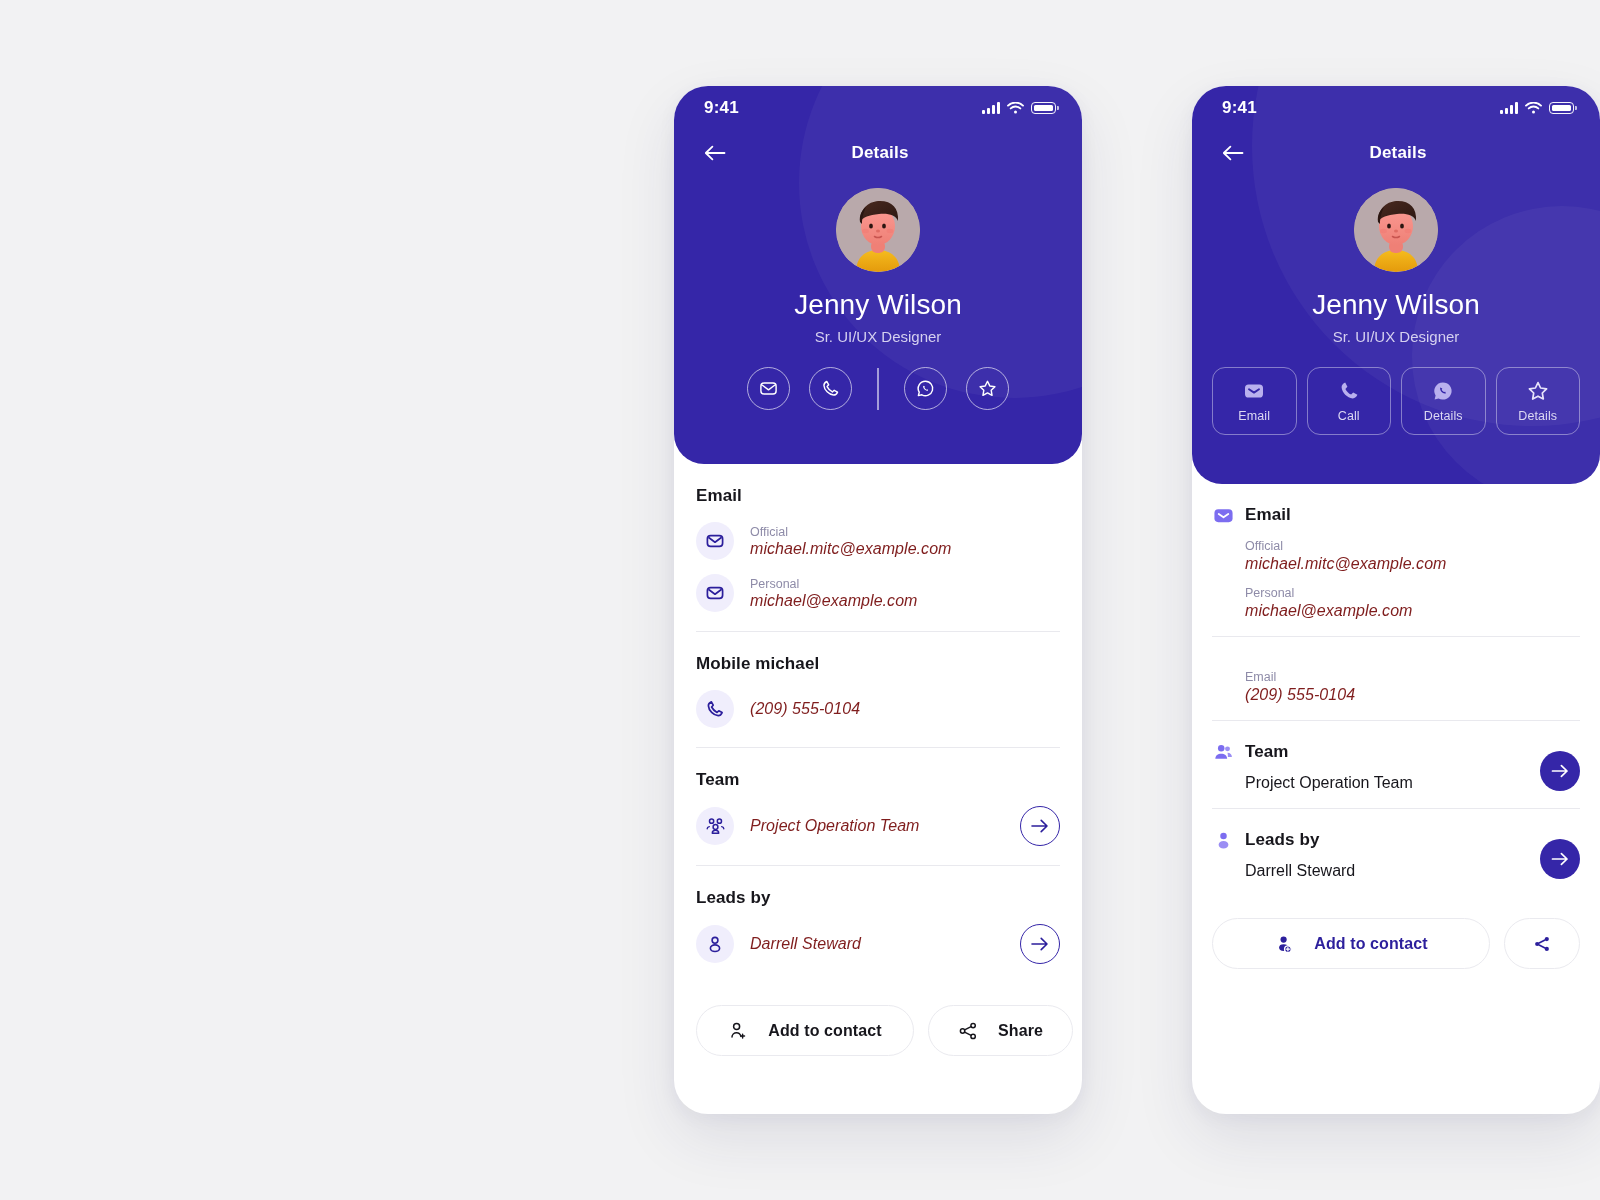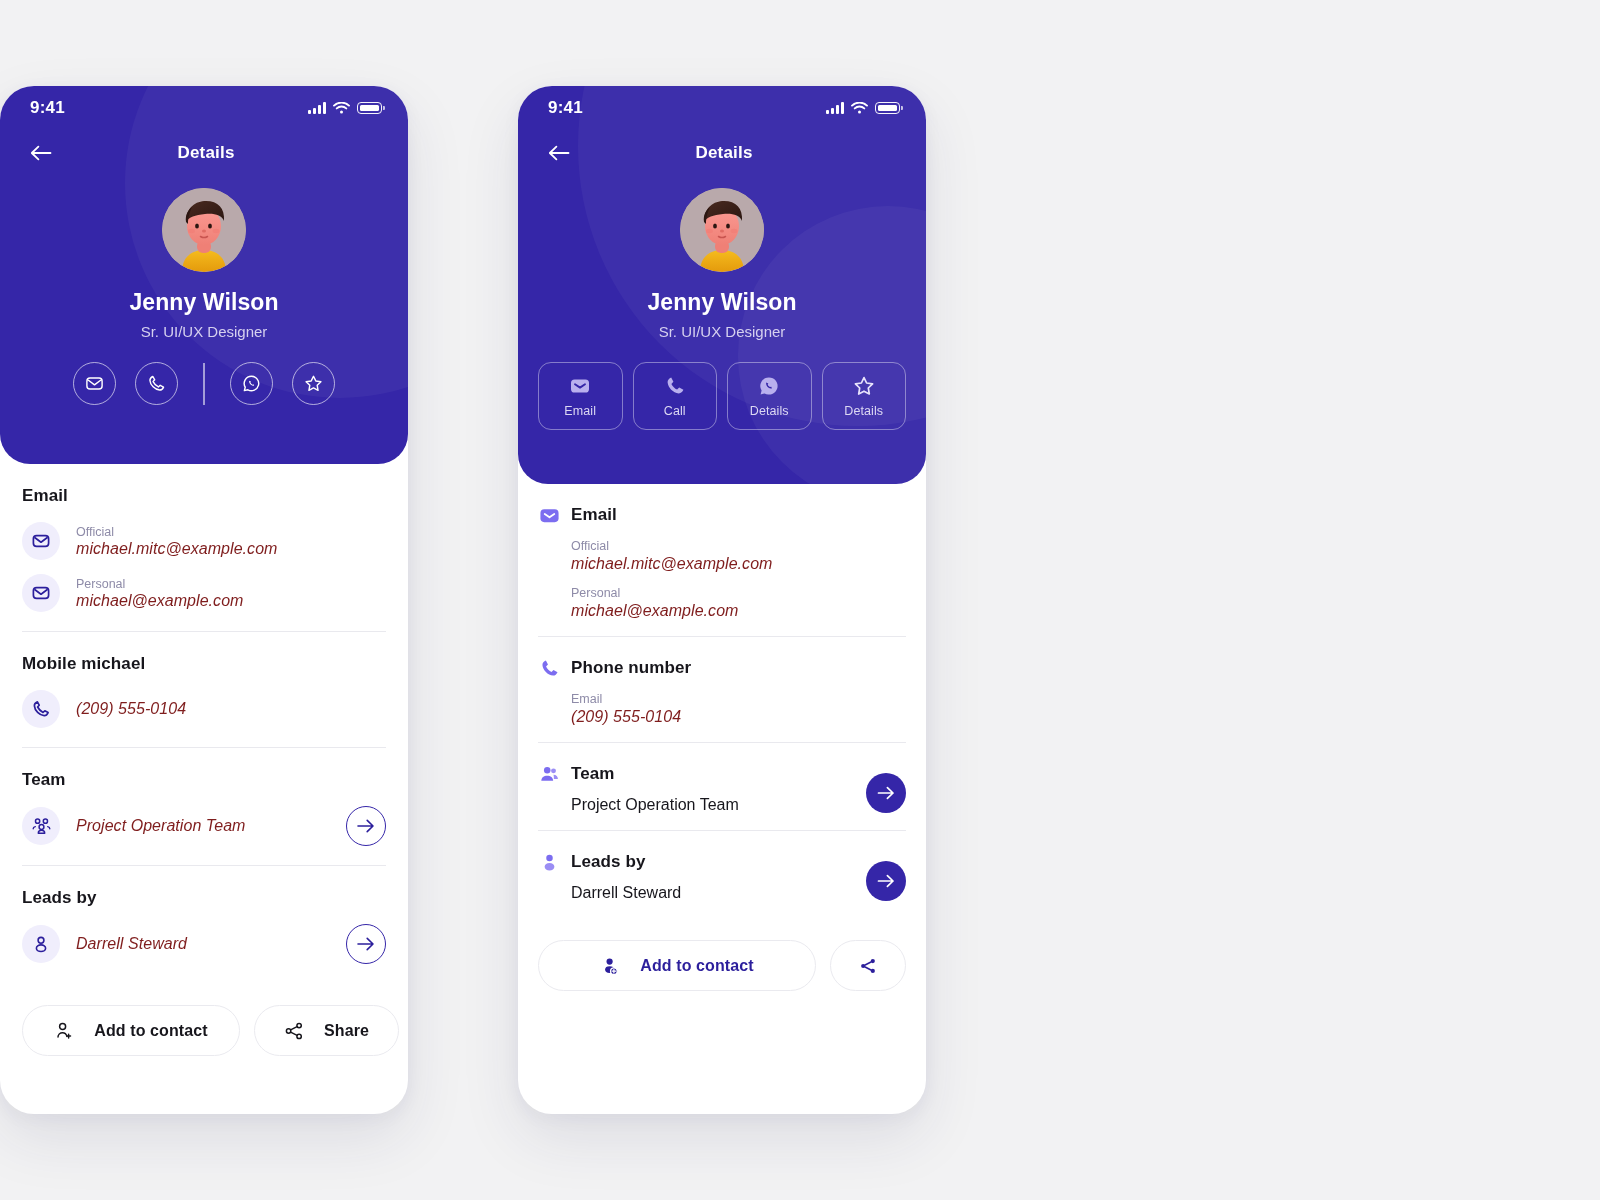--- a/index.html
+++ b/index.html
@@ -13,21 +13,21 @@
     font-family: "Liberation Sans", sans-serif;
     overflow: hidden;
     position: relative;
   }
 
   .stage {
     position: absolute;
     inset: 0;
     display: flex;
     align-items: flex-start;
-    justify-content: flex-start;
+    justify-content: flex-end;
     gap: 110px;
     padding-top: 86px;
     box-sizing: border-box;
   }
 
   
   .phone {
     position: relative;
     width: 408px;
     height: 1028px;
@@ -141,22 +141,22 @@
     width: 84px; height: 84px;
     border-radius: 50%;
     margin: 0 auto;
     background: #b9a9ab;
     overflow: hidden;
     position: relative;
   }
   .person-name {
     margin-top: 17px;
     color: #fff;
-    font-size: 23px;
-    font-weight: 700;
+    font-size: 28px;
+    font-weight: 400;
     letter-spacing: 0.1px;
   }
   .person-role {
     margin-top: 7px;
     color: #d5d0ef;
     font-size: 15px;
     font-weight: 400;
   }
 
   
@@ -686,29 +686,20 @@
           <div class="value">michael.mitc@example.com</div>
         </div>
         <div class="field">
           <div class="kicker">Personal</div>
           <div class="value">michael@example.com</div>
         </div>
       </div>
       <div class="hr"></div>
 
       <div class="sec-b">
-        <div class="sec-b-head">
-          <span class="sec-b-icon">
-            <svg width="21" height="21" viewBox="0 0 22 22">
-              <path d="M7.2 2.6 C5.1 3.5 3.5 5.3 3.6 7.3 C4 12.8 9.2 18 14.7 18.4 C16.7 18.5 18.5 16.9 19.4 14.8
-                       L15.2 12.6 L13.1 14.6 C10.7 13.4 8.6 11.3 7.4 8.9 L9.4 6.8 Z" fill="#7c6df0"></path>
-            </svg>
-          </span>
-          <span class="sec-b-title">Phone number</span>
-        </div>
         <div class="field">
           <div class="kicker">Email</div>
           <div class="value">(209) 555-0104</div>
         </div>
       </div>
       <div class="hr"></div>
 
       <div class="sec-b">
         <div class="sec-b-head">
           <span class="sec-b-icon">

